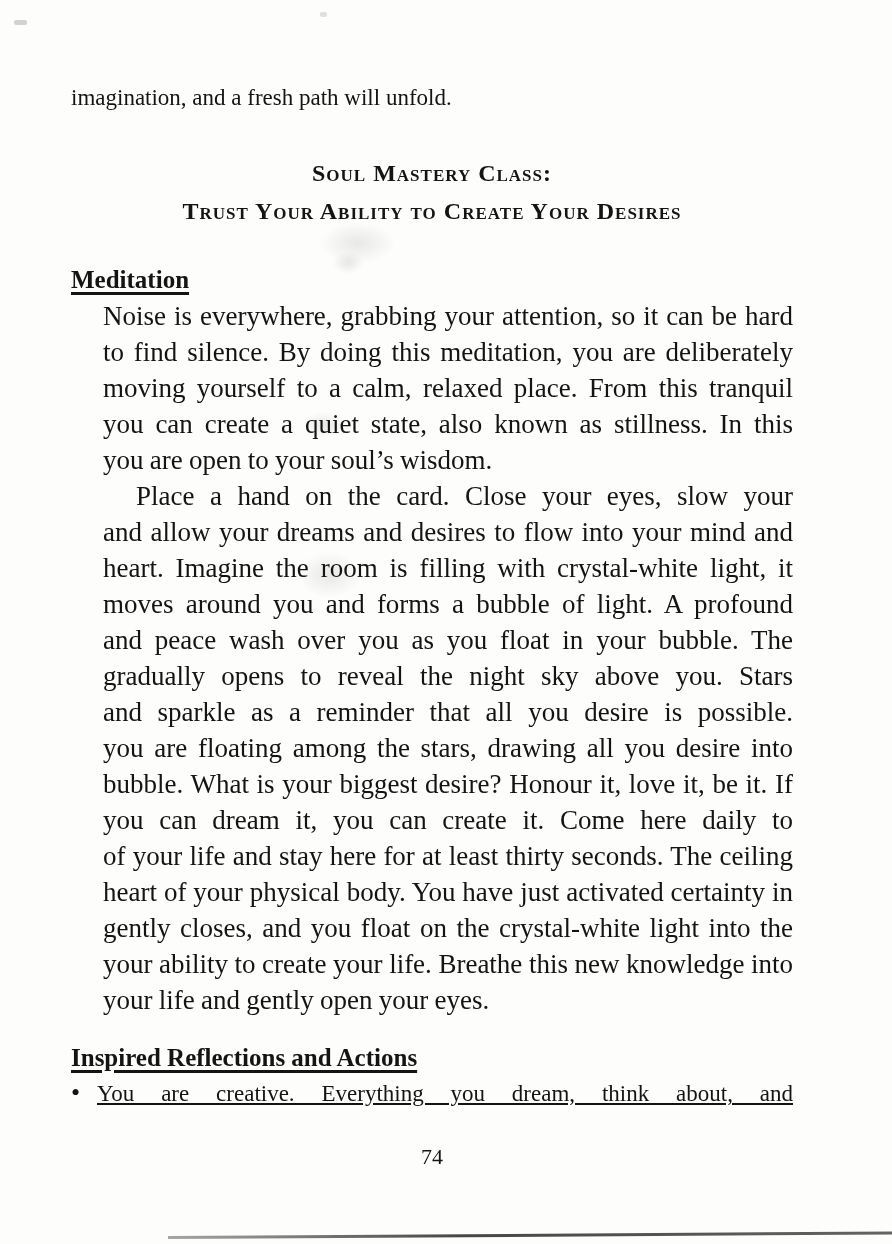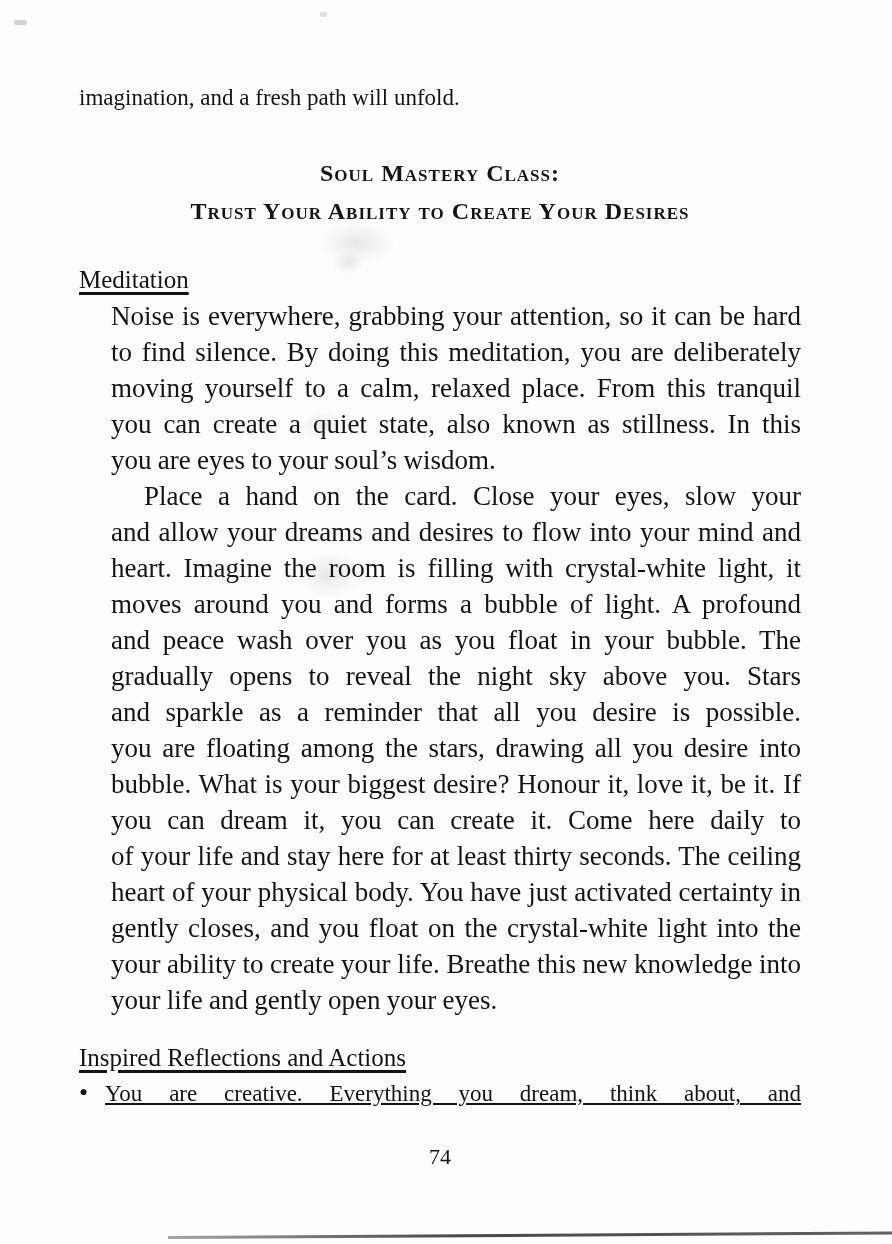--- a/index.html
+++ b/index.html
@@ -8,21 +8,21 @@
     width: 892px;
     height: 1244px;
     background: #fdfdfb;
     overflow: hidden;
     font-family: "Liberation Serif", "DejaVu Serif", serif;
     color: #141414;
   }
   .content {
     position: absolute;
     top: 80px;
-    left: 79px;
+    left: 71px;
     width: 722px;
   }
   .body-line {
     font-size: 27px;
     line-height: 36px;
     height: 36px;
     overflow: hidden;
     text-align: justify;
     text-align-last: justify;
     word-spacing: -0.5px;
@@ -43,21 +43,21 @@
     text-align: center;
     font-variant: small-caps;
     font-weight: bold;
     font-size: 24px;
     line-height: 38px;
     letter-spacing: 1px;
   }
   .sub-heading {
     margin-top: 32px;
     font-size: 25px;
-    font-weight: normal;
+    font-weight: bold;
     line-height: 36px;
   }
   .sub-heading.second { margin-top: 22px; }
   .underlined {
     text-decoration: underline;
     text-decoration-thickness: 2.5px;
     text-underline-offset: 4px;
   }
   .para { margin: 0; }
   .bullet-row {
@@ -136,21 +136,21 @@
 
     <div class="sub-heading">
       <span class="underlined">Meditation</span>
     </div>
 
     <div class="para">
       <div class="body-line">Noise is everywhere, grabbing your attention, so it can be hard</div>
       <div class="body-line">to find silence. By doing this meditation, you are deliberately</div>
       <div class="body-line">moving yourself to a calm, relaxed place. From this tranquil space,</div>
       <div class="body-line">you can create a quiet state, also known as stillness. In this silence,</div>
-      <div class="body-line flush-left">you are eyes to your soul’s wisdom.</div>
+      <div class="body-line flush-left">you are open to your soul’s wisdom.</div>
     </div>
 
     <div class="para">
       <div class="body-line indent">Place a hand on the card. Close your eyes, slow your breathing</div>
       <div class="body-line">and allow your dreams and desires to flow into your mind and</div>
       <div class="body-line">heart. Imagine the room is filling with crystal-white light, it</div>
       <div class="body-line">moves around you and forms a bubble of light. A profound relief</div>
       <div class="body-line">and peace wash over you as you float in your bubble. The ceiling</div>
       <div class="body-line">gradually opens to reveal the night sky above you. Stars shimmer</div>
       <div class="body-line">and sparkle as a reminder that all you desire is possible. Imagine</div>

